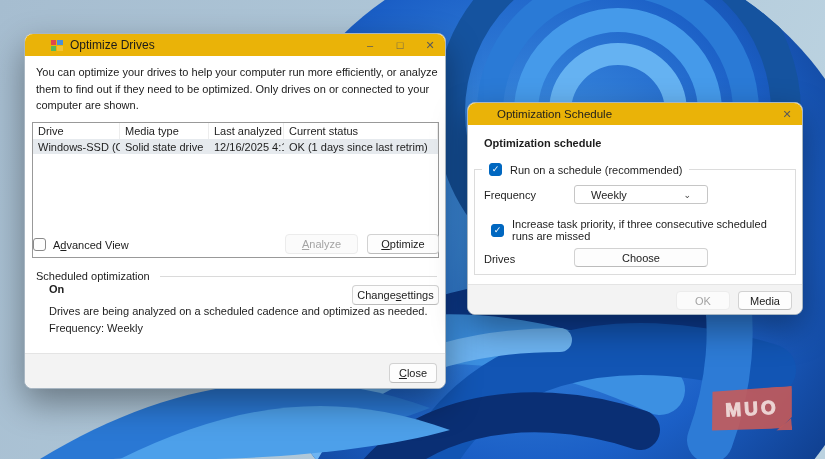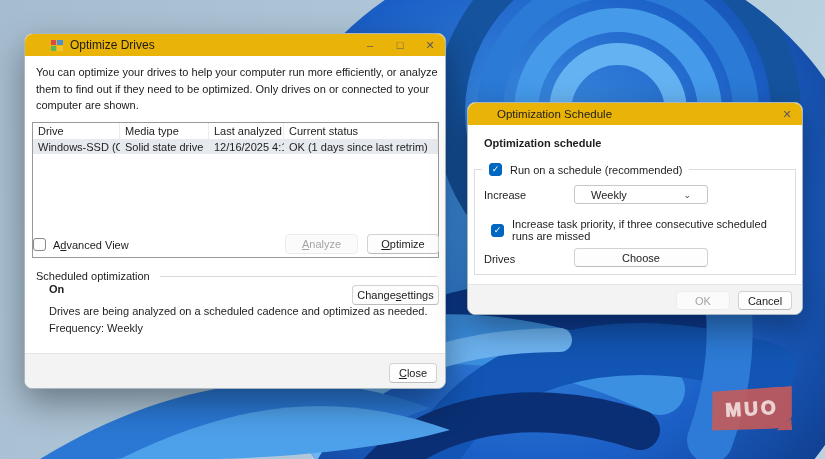--- a/index.html
+++ b/index.html
@@ -210,32 +210,32 @@
     </div>
 
     <div id="sched-heading">Optimization schedule</div>
 
     <div class="groupbox"></div>
     <div class="legend">
       <span class="cb checked">✓</span>
       <span>Run on a schedule (recommended)</span>
     </div>
 
-    <div id="freq-label">Increase</div>
+    <div id="freq-label">Frequency</div>
     <div class="combo">
       <span>Weekly</span>
       <span class="chev">⌄</span>
     </div>
 
     <div id="prio-row">
       <span class="cb checked">✓</span>
       <span>Increase task priority, if three consecutive scheduled runs are missed</span>
     </div>
 
     <div id="drives-label">Drives</div>
     <div class="btn" id="btn-choose">Choose</div>
 
     <div class="footer" id="footer-sched"></div>
     <div class="btn disabled" id="btn-ok">OK</div>
-    <div class="btn" id="btn-cancel">Cancel</div>
+    <div class="btn" id="btn-cancel">Media</div>
   </div>
 
 </div>
 
 </body></html>

